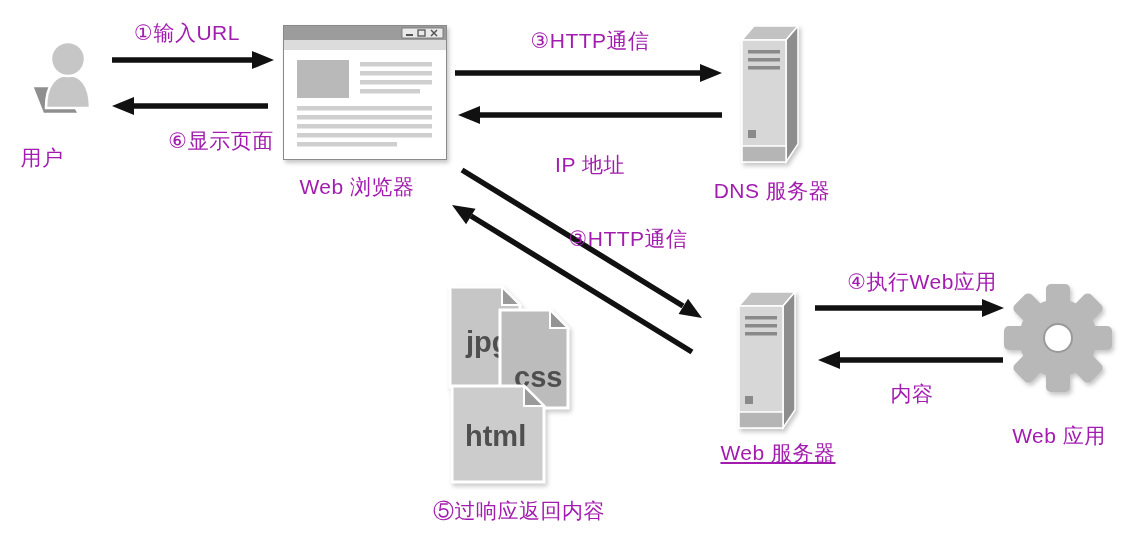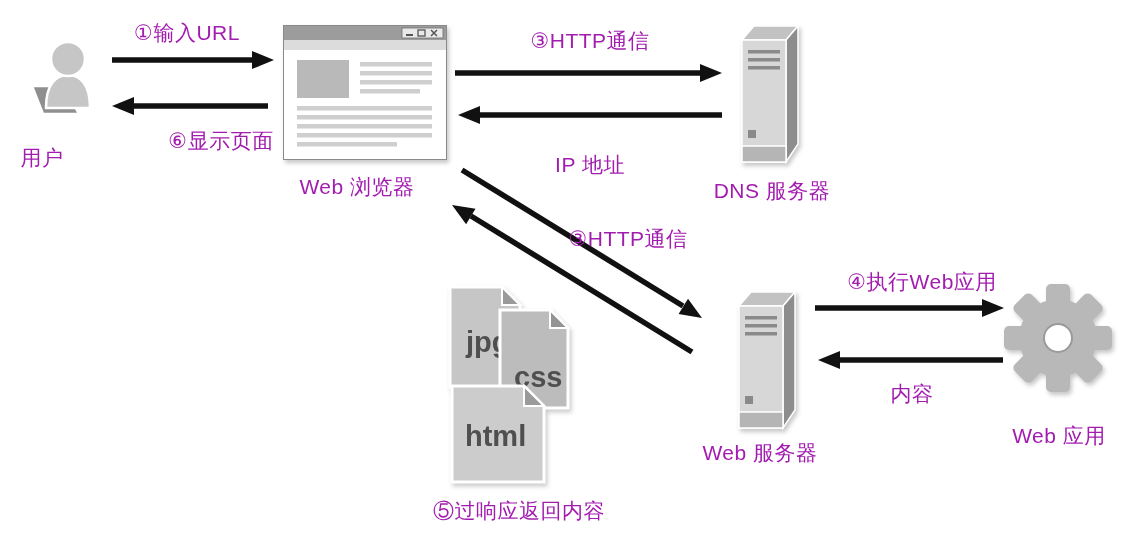--- a/index.html
+++ b/index.html
@@ -144,17 +144,17 @@
   <div class="lbl" style="left:42px;top:146px;">用户</div>
   <div class="lbl" style="left:187px;top:21px;">①输入URL</div>
   <div class="lbl" style="left:182px;top:129px;margin-left:39px;">⑥显示页面</div>
   <div class="lbl" style="left:357px;top:175px;">Web 浏览器</div>
   <div class="lbl" style="left:590px;top:29px;">③HTTP通信</div>
   <div class="lbl" style="left:590px;top:129px;margin-top:24px;">IP 地址</div>
   <div class="lbl" style="left:628px;top:227px;">③HTTP通信</div>
   <div class="lbl" style="left:772px;top:179px;">DNS 服务器</div>
   <div class="lbl" style="left:922px;top:270px;">④执行Web应用</div>
   <div class="lbl" style="left:912px;top:382px;text-align:center;">内容</div>
-  <div class="lbl" style="left:760px;top:441px;">Web 服务器</div>
+  <div class="lbl" style="left:778px;top:441px;text-decoration:underline;">Web 服务器</div>
   <div class="lbl" style="left:1059px;top:424px;">Web 应用</div>
   <div class="lbl" style="left:519px;top:499px;font-family:Liberation Serif, serif;">⑤过响应返回内容</div>
 
 </div>
 
 </body></html>

